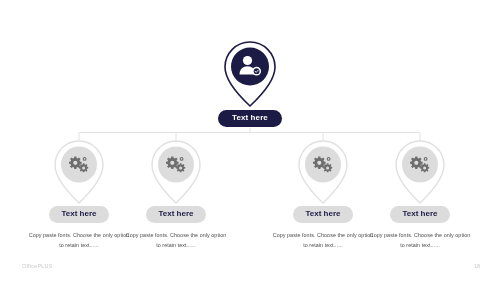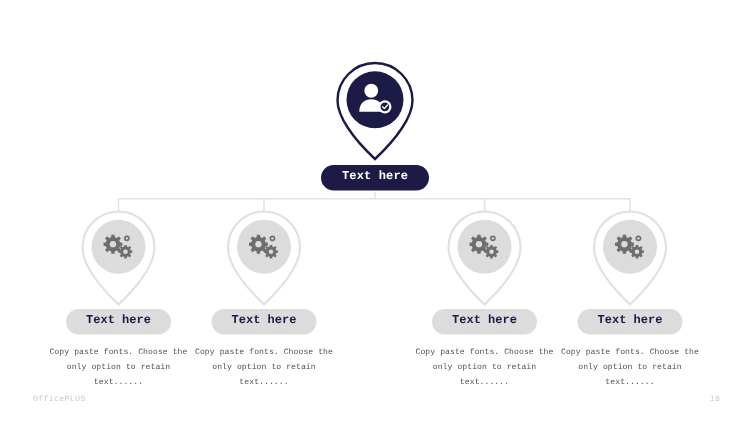--- a/index.html
+++ b/index.html
@@ -13,21 +13,20 @@
     position: relative;
     overflow: hidden;
     font-family: "Liberation Sans", sans-serif;
     background: #ffffff;
   }
 
   .slide {
     position: absolute;
     inset: 0;
     background: #ffffff;
-    font-family: Liberation Mono, monospace;
   }
 
   
   .connectors {
     position: absolute;
     left: 0; top: 0;
     width: 500px; height: 281px;
     pointer-events: none;
   }
 

